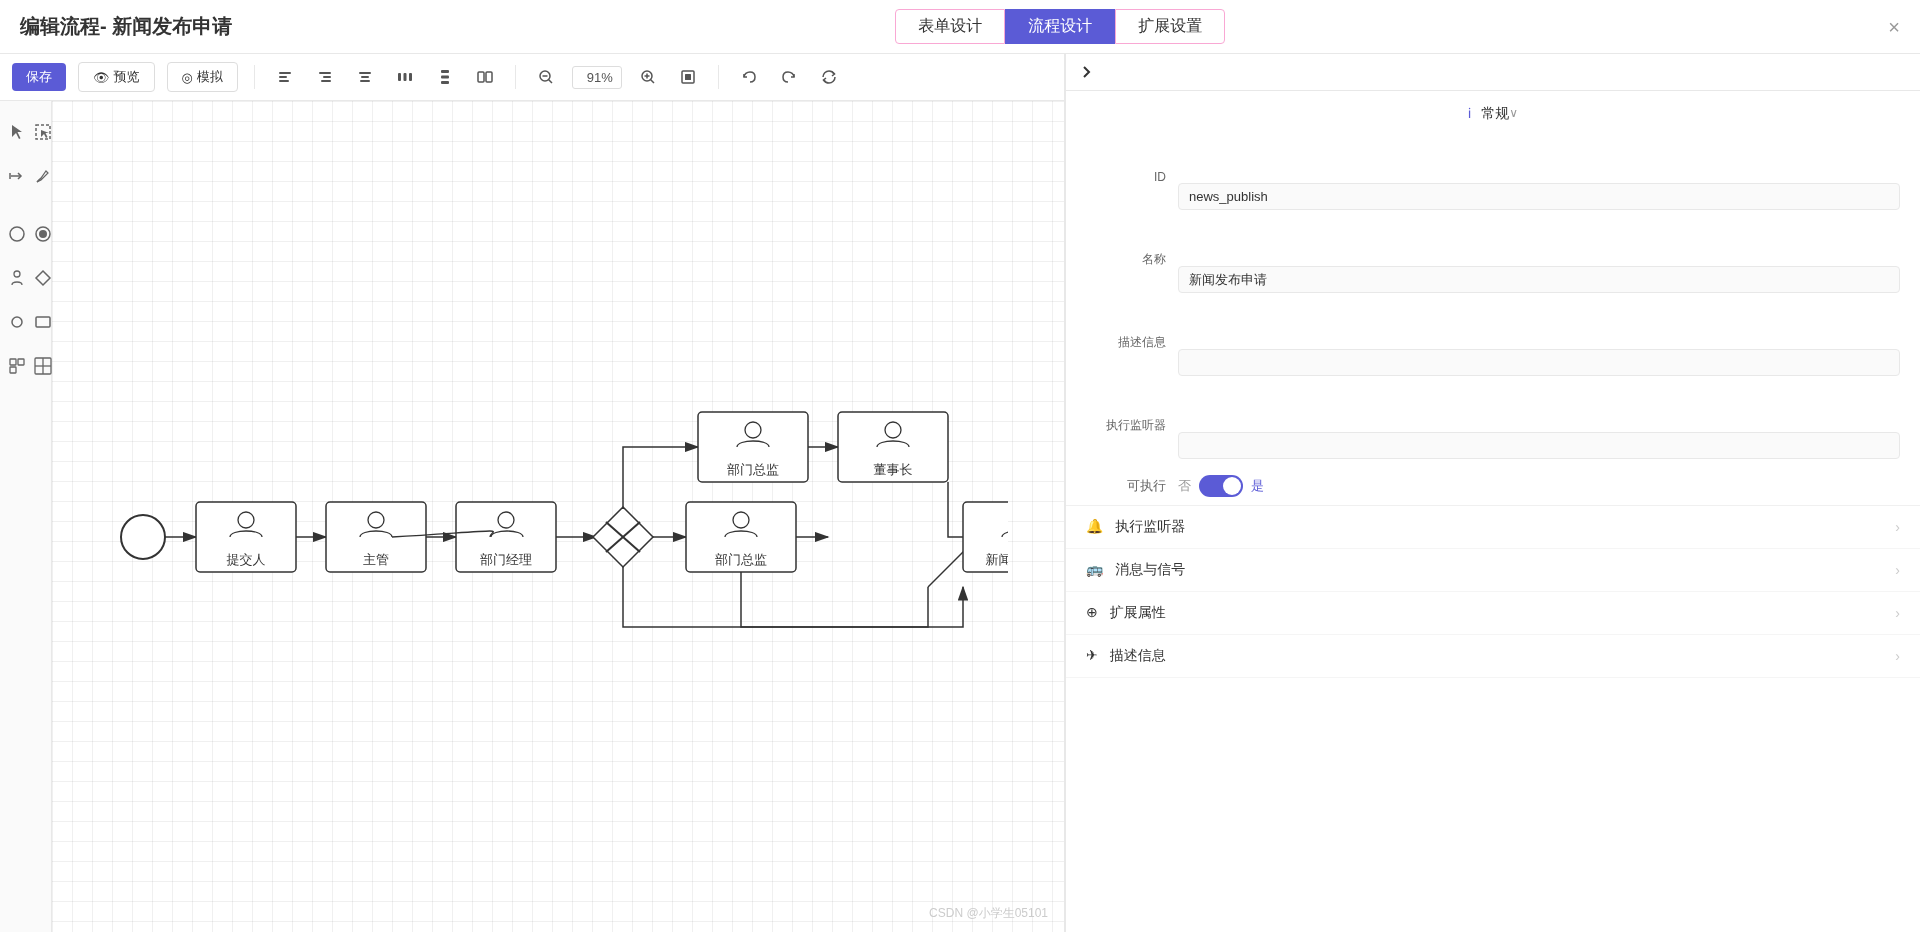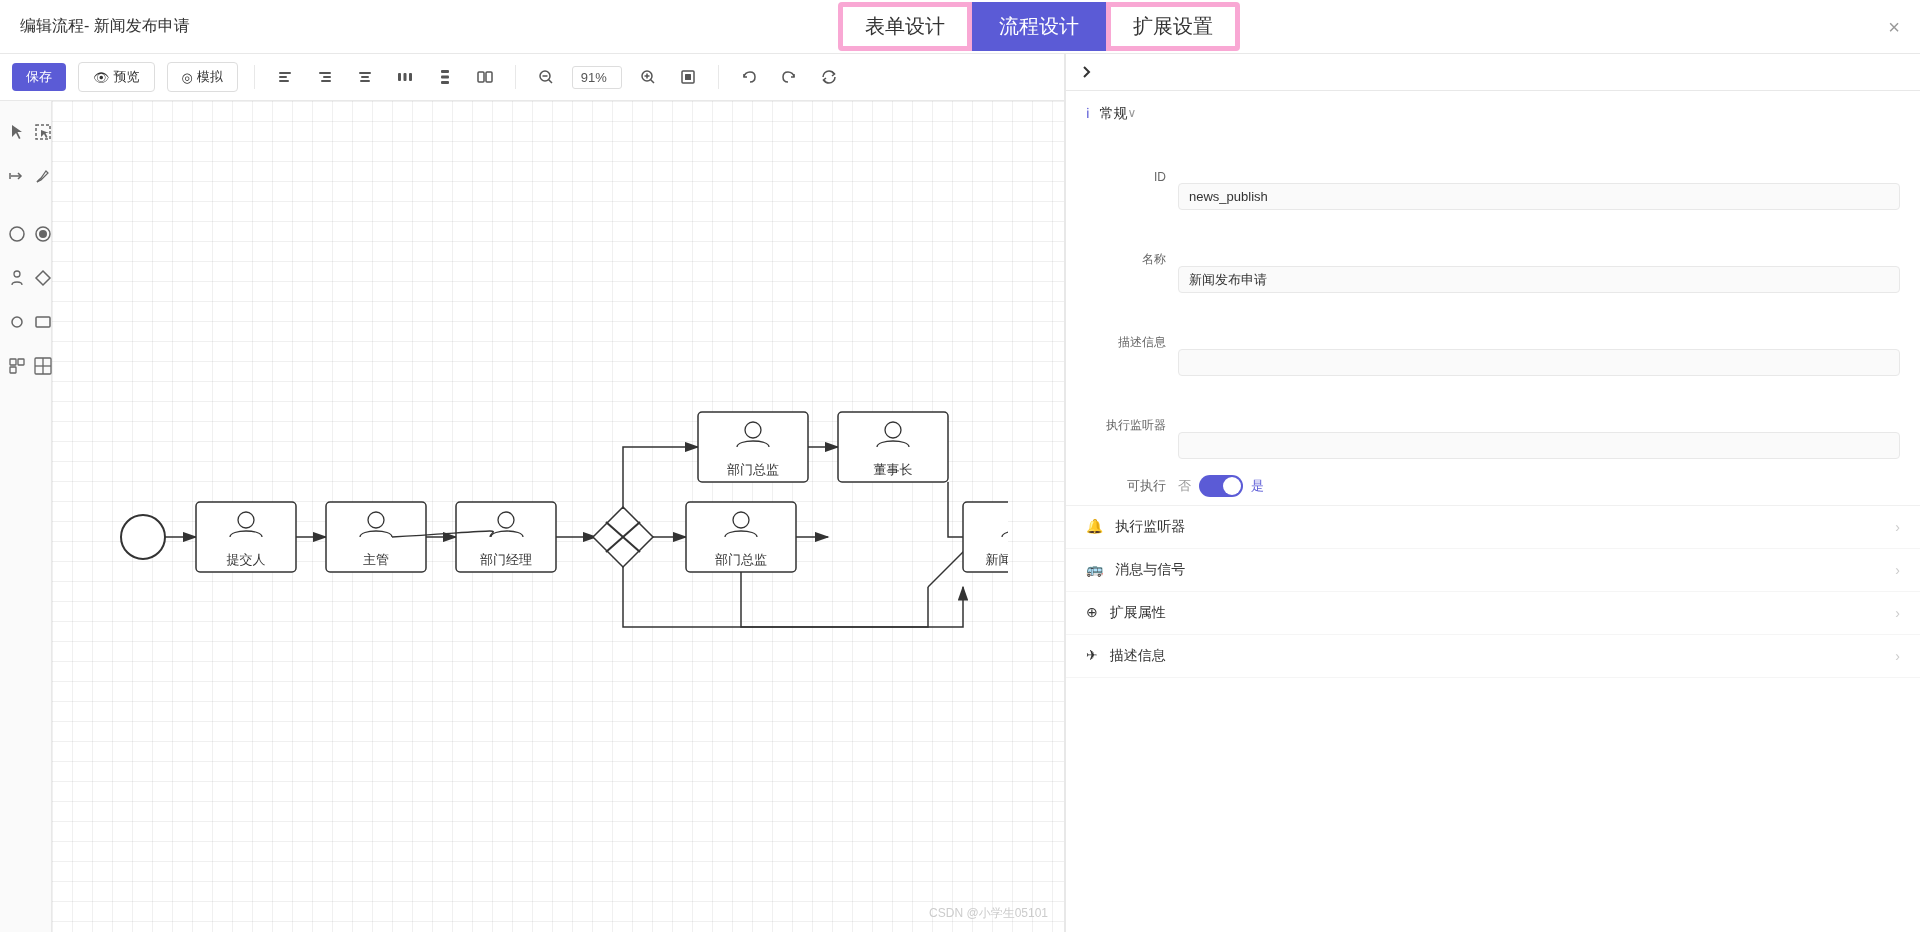--- a/index.html
+++ b/index.html
@@ -8,27 +8,27 @@
     
     .top-bar {
       display: flex;
       align-items: center;
       justify-content: space-between;
       height: 54px;
       padding: 0 20px;
       border-bottom: 1px solid #e8e8e8;
       background: #fff;
     }
-    .top-bar-title { font-size: 16px; font-weight: normal; color: #333; }
+    .top-bar-title { font-size: 20px; font-weight: bold; color: #333; }
     .top-bar-tabs { display: flex; gap: 0; }
     .top-bar-tab {
       padding: 6px 22px;
-      border: 5px solid #f9a8d4;
-      cursor: pointer;
-      font-size: 20px;
+      border: 1px solid #f9a8d4;
+      cursor: pointer;
+      font-size: 16px;
       background: #fff;
       color: #333;
     }
     .top-bar-tab:first-child { border-radius: 4px 0 0 4px; }
     .top-bar-tab:last-child { border-radius: 0 4px 4px 0; }
     .top-bar-tab.active { background: #5b5bd6; color: #fff; border-color: #5b5bd6; }
     .top-bar-close { cursor: pointer; font-size: 20px; color: #999; line-height: 1; }
 
     
     .main-layout { display: flex; height: calc(100vh - 54px); }
@@ -77,21 +77,21 @@
       border-radius: 3px;
     }
     .zoom-display {
       padding: 3px 8px;
       border: 1px solid #ddd;
       border-radius: 3px;
       font-size: 13px;
       color: #555;
       background: #fff;
       min-width: 50px;
-      text-align: left;
+      text-align: right;
     }
 
     
     .canvas-area { display: flex; flex: 1; overflow: hidden; }
 
     
     .shape-tools {
       width: 52px;
       border-right: 1px solid #e8e8e8;
       padding: 12px 6px;
@@ -143,21 +143,21 @@
       align-items: center;
     }
     .right-panel-toggle svg { color: #333; }
 
     .panel-section {
       border-bottom: 1px solid #f0f0f0;
     }
     .panel-section-header {
       display: flex;
       align-items: center;
-      justify-content: flex-start;
+      justify-content: center;
       padding: 12px 20px;
       cursor: pointer;
       font-size: 14px;
       font-weight: 500;
       color: #333;
     }
     .panel-section-header .icon-info {
       color: #5b5bd6;
       margin-right: 6px;
     }

